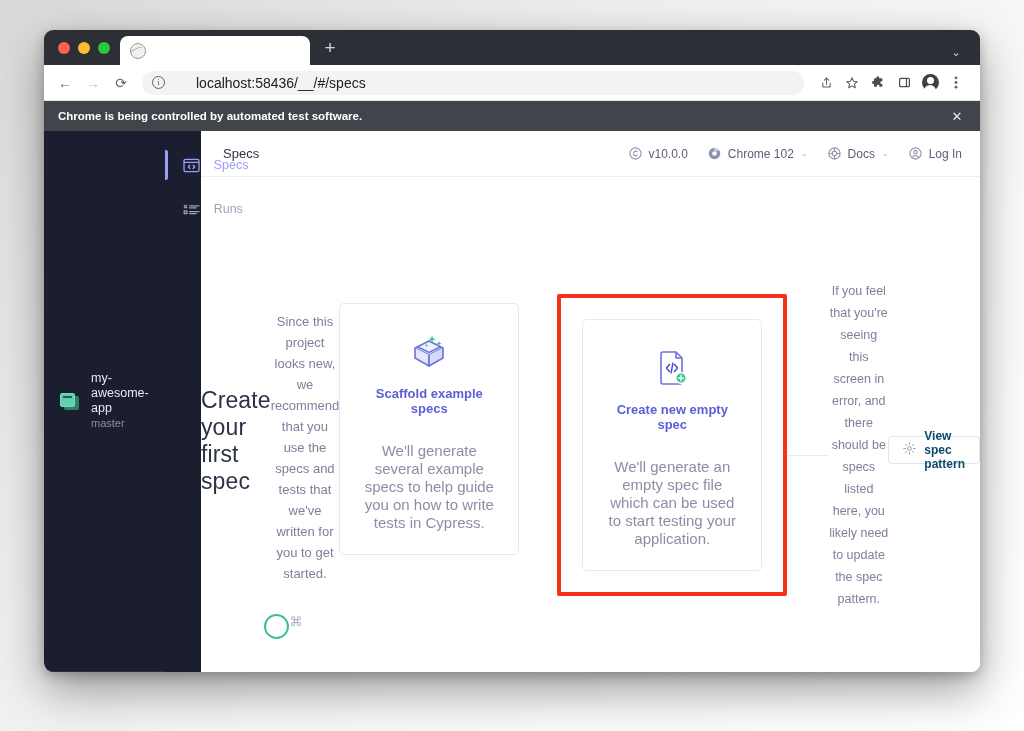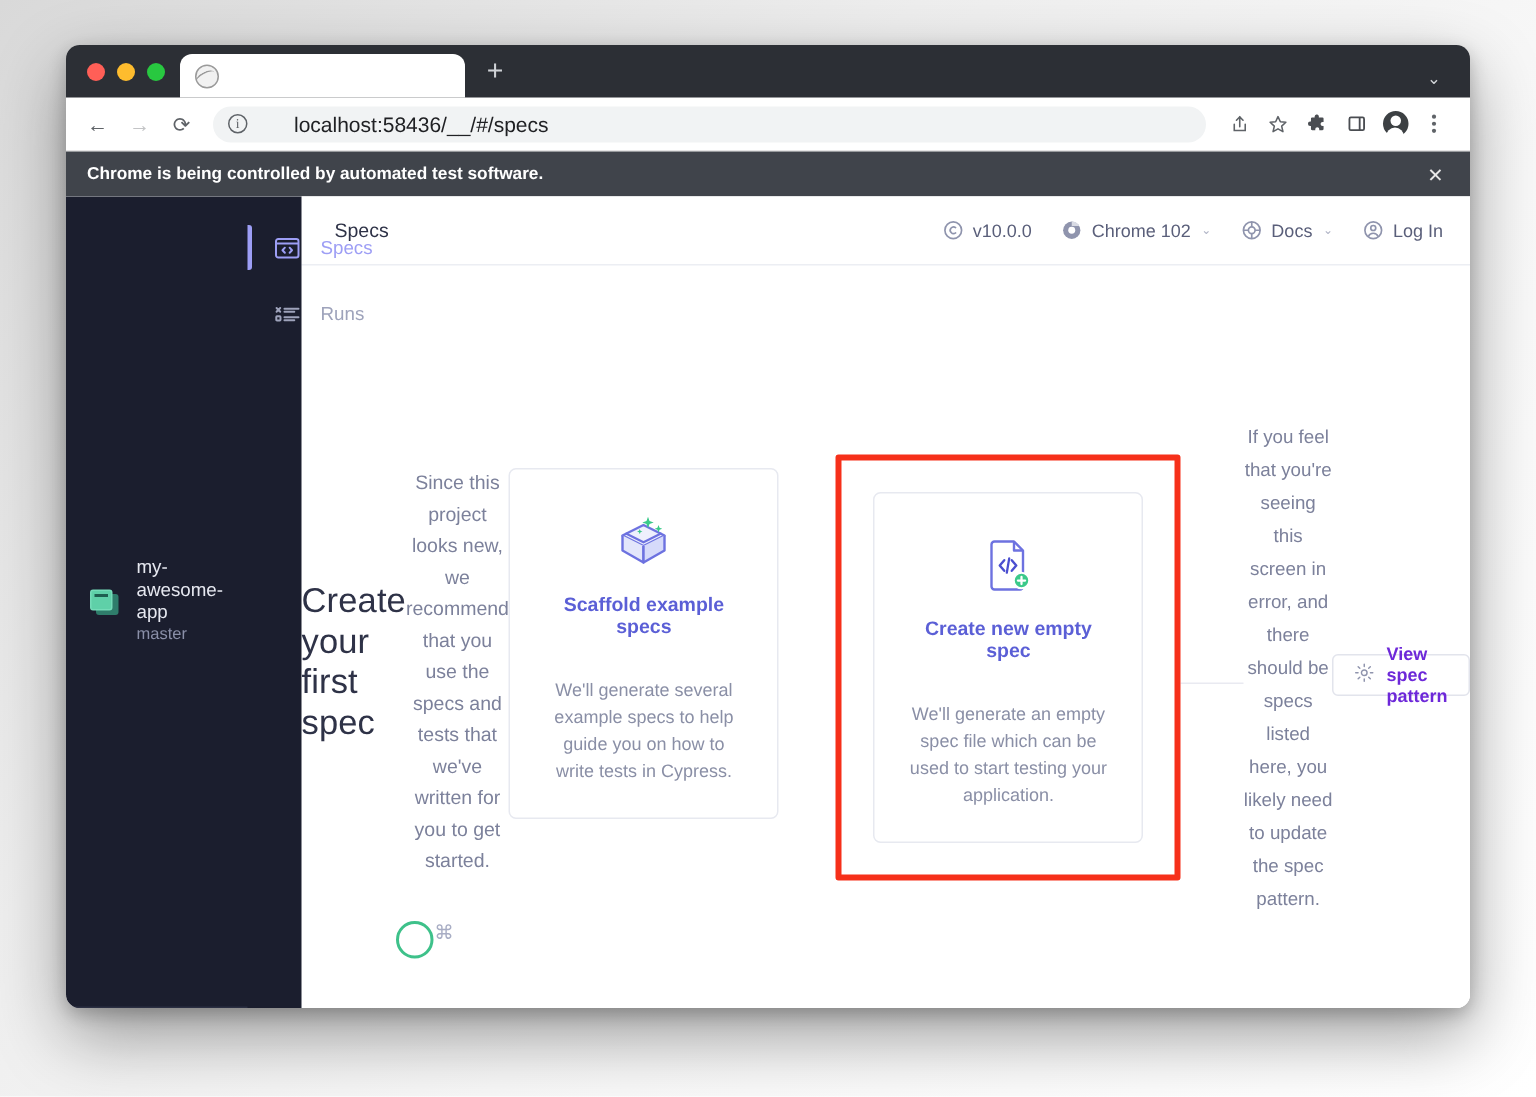--- a/index.html
+++ b/index.html
@@ -377,21 +377,21 @@
   }
   .card-icon { height: 48px; display: flex; align-items: center; justify-content: center; }
   .card-title {
     margin-top: 10px;
     font-size: 13px;
     font-weight: bold;
     color: #5b5fd6;
   }
   .card-desc {
     margin-top: 26px;
-    font-size: 12px;
+    font-size: 15px;
     color: #8a8fa6;
     line-height: 18px;
   }
 
   
   #highlight-wrapper {
     border: 4px solid #f6301a;
     padding: 21px;
     border-radius: 2px;
     position: relative;
@@ -416,21 +416,21 @@
     margin-top: 18px;
     display: flex;
     align-items: center;
     gap: 8px;
     height: 28px;
     padding: 0 14px;
     border: 1px solid #e2e4ec;
     border-radius: 4px;
     background: #fff;
     font-size: 12px;
-    color: #6d28d9;
+    color: #0c4a6e;
     font-weight: bold;
   }
 </style>
 </head>
 <body>
 
 <div id="browser-window">
 
   <div id="tab-strip">
     <div class="traffic-lights">

